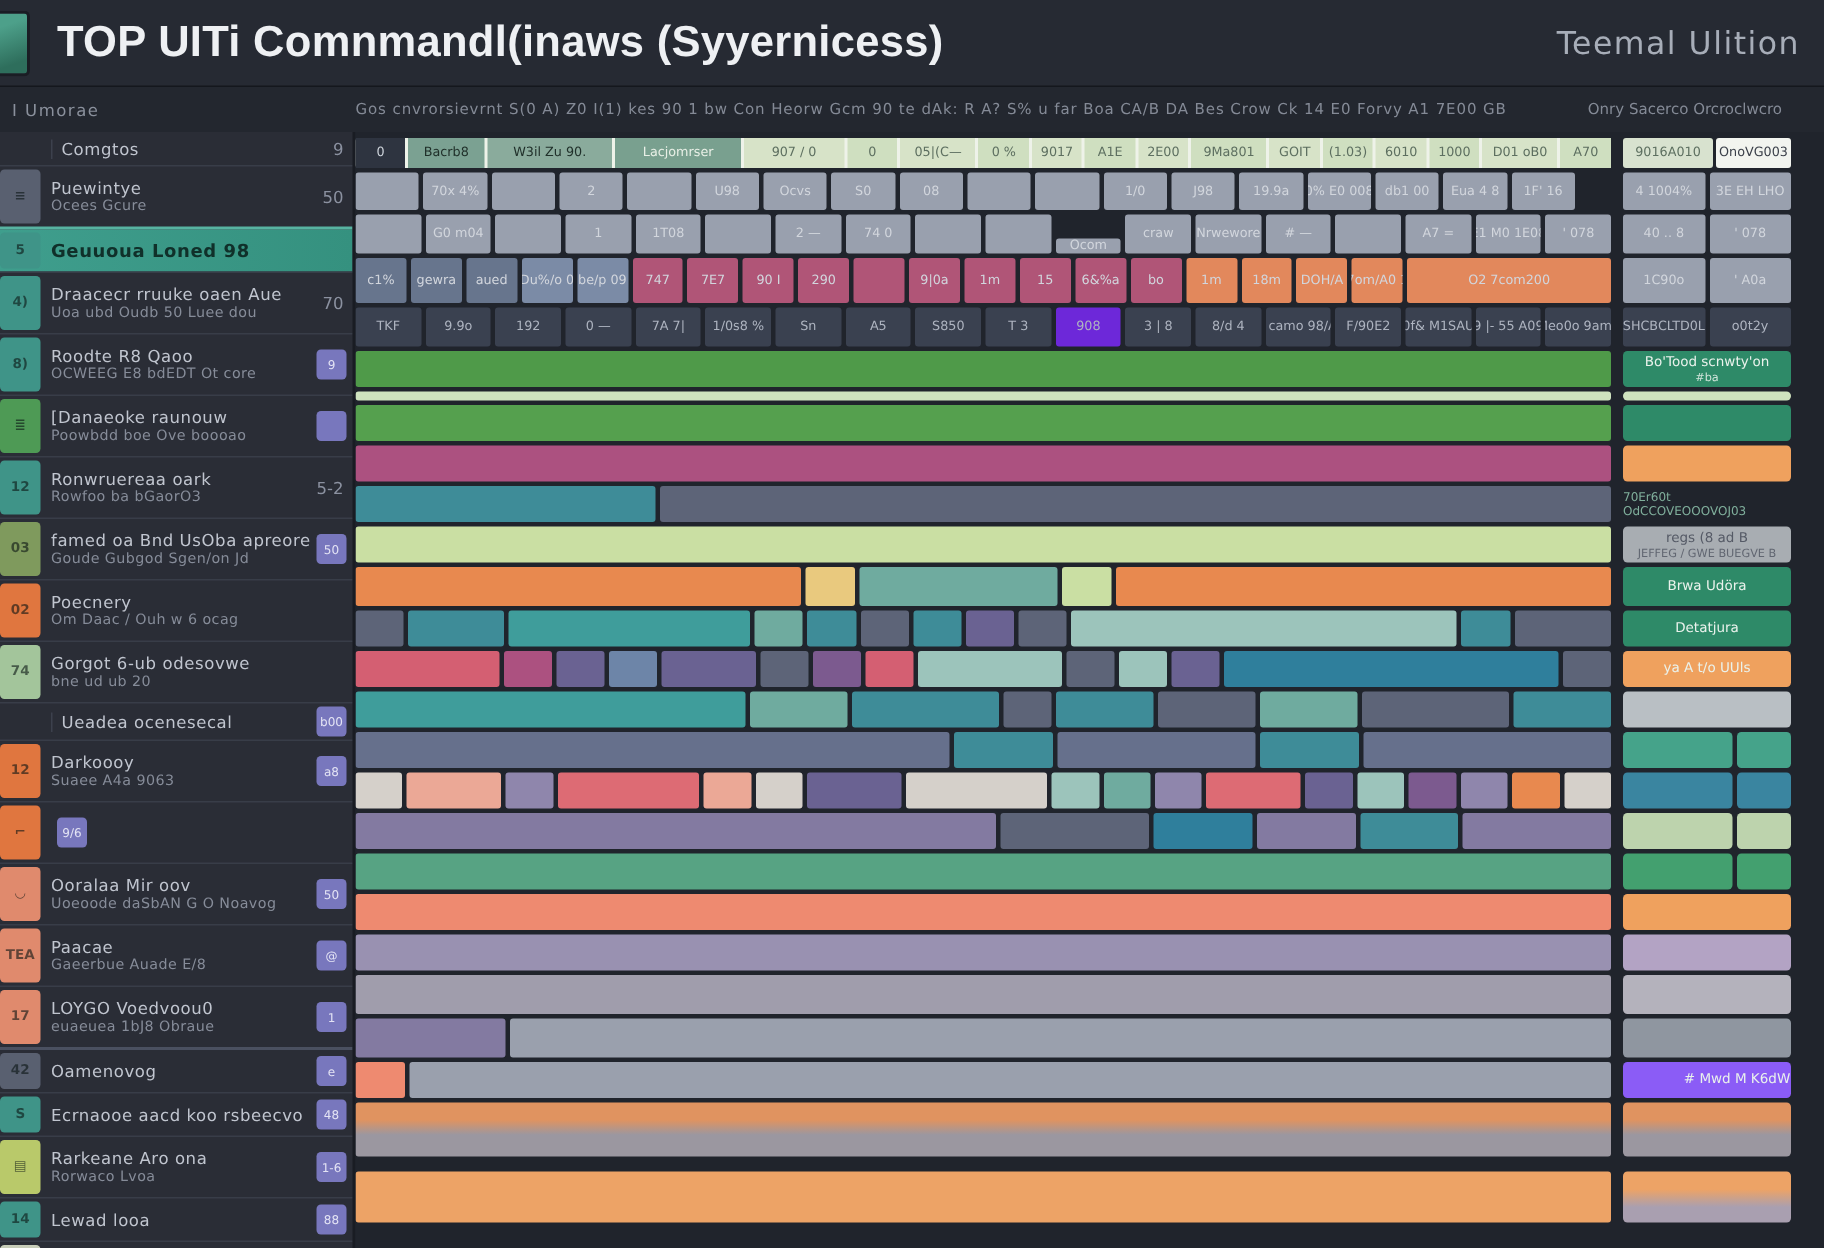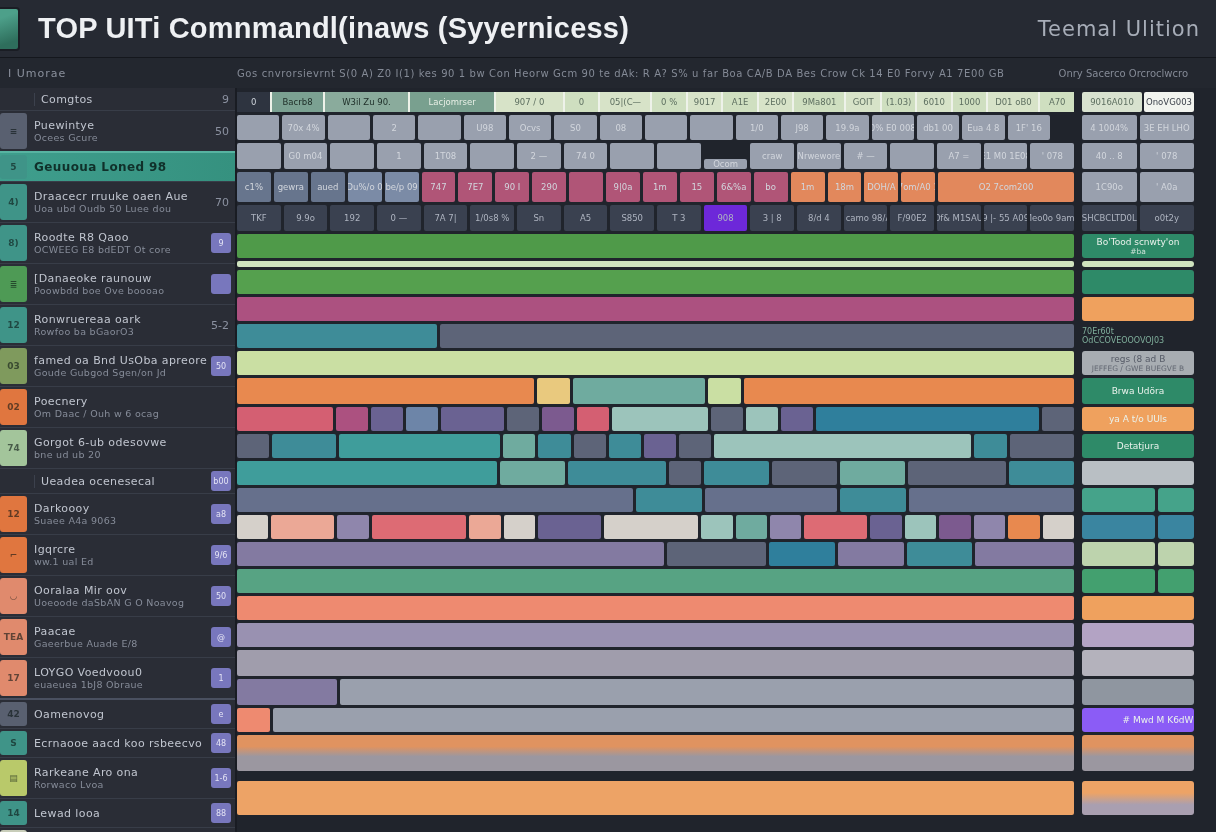--- a/index.html
+++ b/index.html
@@ -152,24 +152,20 @@
         <div class="sb-item dbl hasicon">
           <div class="sb-icon" style="background: rgb(224, 118, 63);">12</div>
           <div class="sb-text">
             <div class="sb-label">Darkoooy</div>
             <div class="sb-sub">Suaee A4a 9063</div>
           </div>
           <div class="sb-badge">a8</div>
         </div>
         <div class="sb-item dbl hasicon">
           <div class="sb-icon" style="background: rgb(224, 118, 63);">⌐</div>
-          <div class="sb-text">
-            <div class="sb-label">Igqrcre</div>
-            <div class="sb-sub">ww.1 ual Ed</div>
-          </div>
           <div class="sb-badge">9/6</div>
         </div>
         <div class="sb-item dbl hasicon">
           <div class="sb-icon" style="background: rgb(224, 138, 109);">◡</div>
           <div class="sb-text">
             <div class="sb-label">Ooralaa Mir oov</div>
             <div class="sb-sub">Uoeoode daSbAN G O Noavog</div>
           </div>
           <div class="sb-badge">50</div>
         </div>
@@ -419,59 +415,59 @@
             <div class="cell" style="flex: 10 1 0%; background: rgb(232, 137, 79);"></div>
           </div>
           <div class="g-panel">
             <div class="pcell" style="background: rgb(46, 138, 104);">
               <div>Brwa Udöra</div>
             </div>
           </div>
         </div>
         <div class="g-row" style="height: 24px;">
           <div class="g-main">
+            <div class="cell" style="flex: 1 1 0%; background: rgb(93, 100, 120);"></div>
+            <div class="cell" style="flex: 2 1 0%; background: rgb(62, 140, 152);"></div>
+            <div class="cell" style="flex: 5 1 0%; background: rgb(63, 157, 155);"></div>
+            <div class="cell" style="flex: 1 1 0%; background: rgb(111, 171, 159);"></div>
+            <div class="cell" style="flex: 1 1 0%; background: rgb(62, 140, 152);"></div>
+            <div class="cell" style="flex: 1 1 0%; background: rgb(93, 100, 120);"></div>
+            <div class="cell" style="flex: 1 1 0%; background: rgb(62, 140, 152);"></div>
+            <div class="cell" style="flex: 1 1 0%; background: rgb(106, 98, 146);"></div>
+            <div class="cell" style="flex: 1 1 0%; background: rgb(93, 100, 120);"></div>
+            <div class="cell" style="flex: 8 1 0%; background: rgb(156, 196, 187);"></div>
+            <div class="cell" style="flex: 1 1 0%; background: rgb(62, 140, 152);"></div>
+            <div class="cell" style="flex: 2 1 0%; background: rgb(93, 100, 120);"></div>
+          </div>
+          <div class="g-panel">
+            <div class="pcell" style="background: rgb(46, 138, 104);">
+              <div>Detatjura</div>
+            </div>
+          </div>
+        </div>
+        <div class="g-row" style="height: 24px;">
+          <div class="g-main">
             <div class="cell" style="flex: 3 1 0%; background: rgb(212, 95, 114);"></div>
             <div class="cell" style="flex: 1 1 0%; background: rgb(172, 81, 128);"></div>
             <div class="cell" style="flex: 1 1 0%; background: rgb(106, 98, 146);"></div>
             <div class="cell" style="flex: 1 1 0%; background: rgb(109, 133, 168);"></div>
             <div class="cell" style="flex: 2 1 0%; background: rgb(106, 98, 146);"></div>
             <div class="cell" style="flex: 1 1 0%; background: rgb(93, 100, 120);"></div>
             <div class="cell" style="flex: 1 1 0%; background: rgb(124, 90, 143);"></div>
             <div class="cell" style="flex: 1 1 0%; background: rgb(212, 95, 114);"></div>
             <div class="cell" style="flex: 3 1 0%; background: rgb(156, 196, 187);"></div>
             <div class="cell" style="flex: 1 1 0%; background: rgb(93, 100, 120);"></div>
             <div class="cell" style="flex: 1 1 0%; background: rgb(156, 196, 187);"></div>
             <div class="cell" style="flex: 1 1 0%; background: rgb(106, 98, 146);"></div>
             <div class="cell" style="flex: 7 1 0%; background: rgb(47, 127, 156);"></div>
             <div class="cell" style="flex: 1 1 0%; background: rgb(93, 100, 120);"></div>
           </div>
           <div class="g-panel">
             <div class="pcell" style="background: rgb(239, 161, 94);">
               <div>ya A t/o UUls</div>
-            </div>
-          </div>
-        </div>
-        <div class="g-row" style="height: 24px;">
-          <div class="g-main">
-            <div class="cell" style="flex: 1 1 0%; background: rgb(93, 100, 120);"></div>
-            <div class="cell" style="flex: 2 1 0%; background: rgb(62, 140, 152);"></div>
-            <div class="cell" style="flex: 5 1 0%; background: rgb(63, 157, 155);"></div>
-            <div class="cell" style="flex: 1 1 0%; background: rgb(111, 171, 159);"></div>
-            <div class="cell" style="flex: 1 1 0%; background: rgb(62, 140, 152);"></div>
-            <div class="cell" style="flex: 1 1 0%; background: rgb(93, 100, 120);"></div>
-            <div class="cell" style="flex: 1 1 0%; background: rgb(62, 140, 152);"></div>
-            <div class="cell" style="flex: 1 1 0%; background: rgb(106, 98, 146);"></div>
-            <div class="cell" style="flex: 1 1 0%; background: rgb(93, 100, 120);"></div>
-            <div class="cell" style="flex: 8 1 0%; background: rgb(156, 196, 187);"></div>
-            <div class="cell" style="flex: 1 1 0%; background: rgb(62, 140, 152);"></div>
-            <div class="cell" style="flex: 2 1 0%; background: rgb(93, 100, 120);"></div>
-          </div>
-          <div class="g-panel">
-            <div class="pcell" style="background: rgb(46, 138, 104);">
-              <div>Detatjura</div>
             </div>
           </div>
         </div>
         <div class="g-row" style="height: 24px;">
           <div class="g-main">
             <div class="cell" style="flex: 8 1 0%; background: rgb(63, 157, 155);"></div>
             <div class="cell" style="flex: 2 1 0%; background: rgb(111, 171, 159);"></div>
             <div class="cell" style="flex: 3 1 0%; background: rgb(62, 140, 152);"></div>
             <div class="cell" style="flex: 1 1 0%; background: rgb(93, 100, 120);"></div>
             <div class="cell" style="flex: 2 1 0%; background: rgb(62, 140, 152);"></div>

